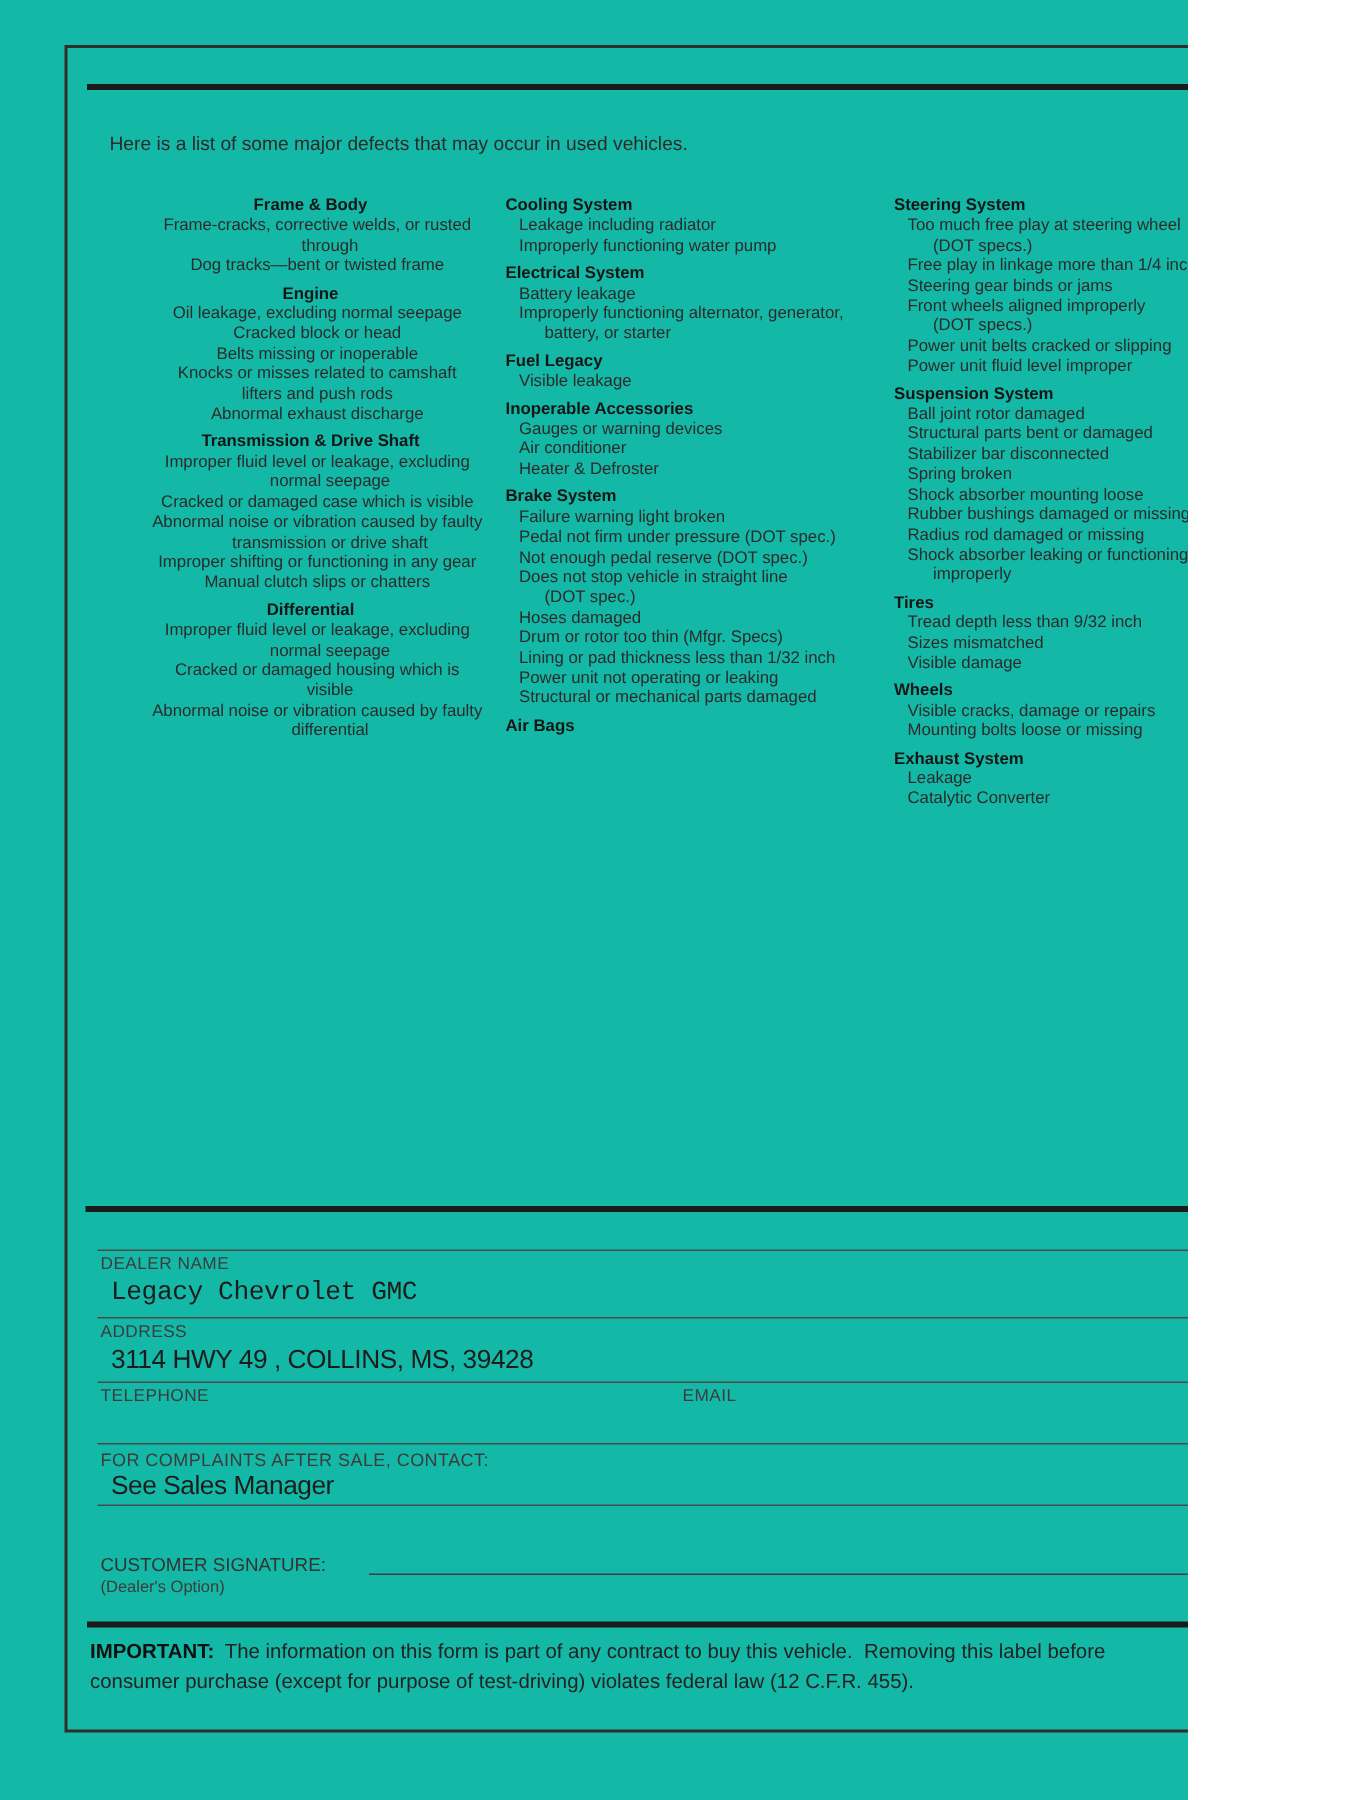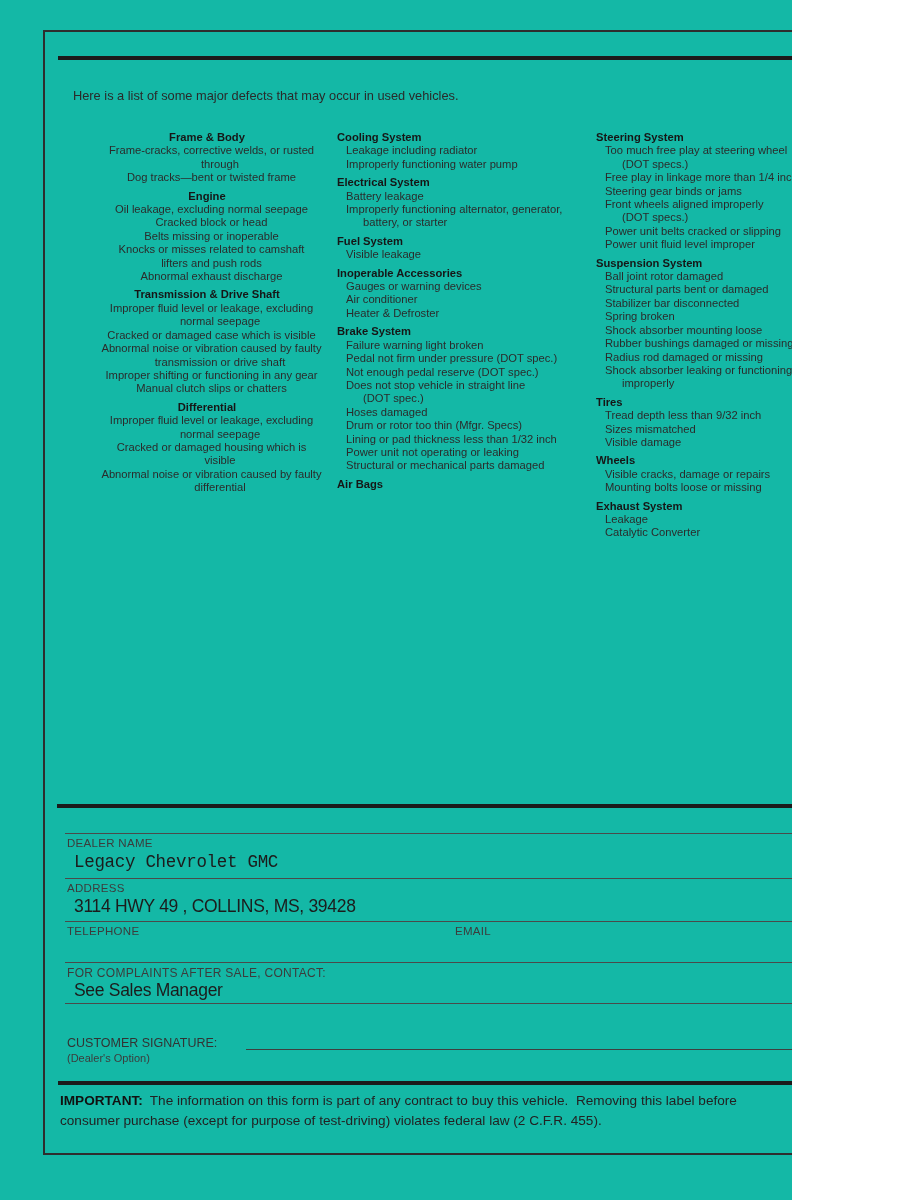--- a/index.html
+++ b/index.html
@@ -86,21 +86,21 @@
       <div class="ln w">differential</div>
     </div>
   <div class="col col-1">
       <div class="ln h">Cooling System</div>
       <div class="ln i">Leakage including radiator</div>
       <div class="ln i">Improperly functioning water pump</div>
       <div class="ln h">Electrical System</div>
       <div class="ln i">Battery leakage</div>
       <div class="ln i">Improperly functioning alternator, generator,</div>
       <div class="ln w">battery, or starter</div>
-      <div class="ln h">Fuel System</div>
+      <div class="ln h">Fuel Legacy</div>
       <div class="ln i">Visible leakage</div>
       <div class="ln h">Inoperable Accessories</div>
       <div class="ln i">Gauges or warning devices</div>
       <div class="ln i">Air conditioner</div>
       <div class="ln i">Heater &amp; Defroster</div>
       <div class="ln h">Brake System</div>
       <div class="ln i">Failure warning light broken</div>
       <div class="ln i">Pedal not firm under pressure (DOT spec.)</div>
       <div class="ln i">Not enough pedal reserve (DOT spec.)</div>
       <div class="ln i">Does not stop vehicle in straight line</div>
@@ -164,16 +164,16 @@
   <div class="abs rule-thin" style="left:65px; top:1003px; width:791px;"></div>
 
   <div class="abs sig-label" style="left:67px; top:1036px;">CUSTOMER SIGNATURE:</div>
   <div class="abs rule-thin" style="left:246px; top:1049px; width:610px; background:#3f3f3f;"></div>
   <div class="abs sub-label" style="left:67px; top:1052px;">(Dealer's Option)</div>
 
   <div class="abs rule-thick" style="left:58px; top:1081px; width:792px;"></div>
 
   <div class="abs important">
     <span class="lbl">IMPORTANT:</span><span class="t1">The information on this form is part of any contract to buy this vehicle.  Removing this label before</span><br>
-    <span>consumer purchase (except for purpose of test-driving) violates federal law (2 C.F.R. 455).</span>
+    <span>consumer purchase (except for purpose of test-driving) violates federal law (12 C.F.R. 455).</span>
   </div>
 
 </div>
 
 </body></html>

